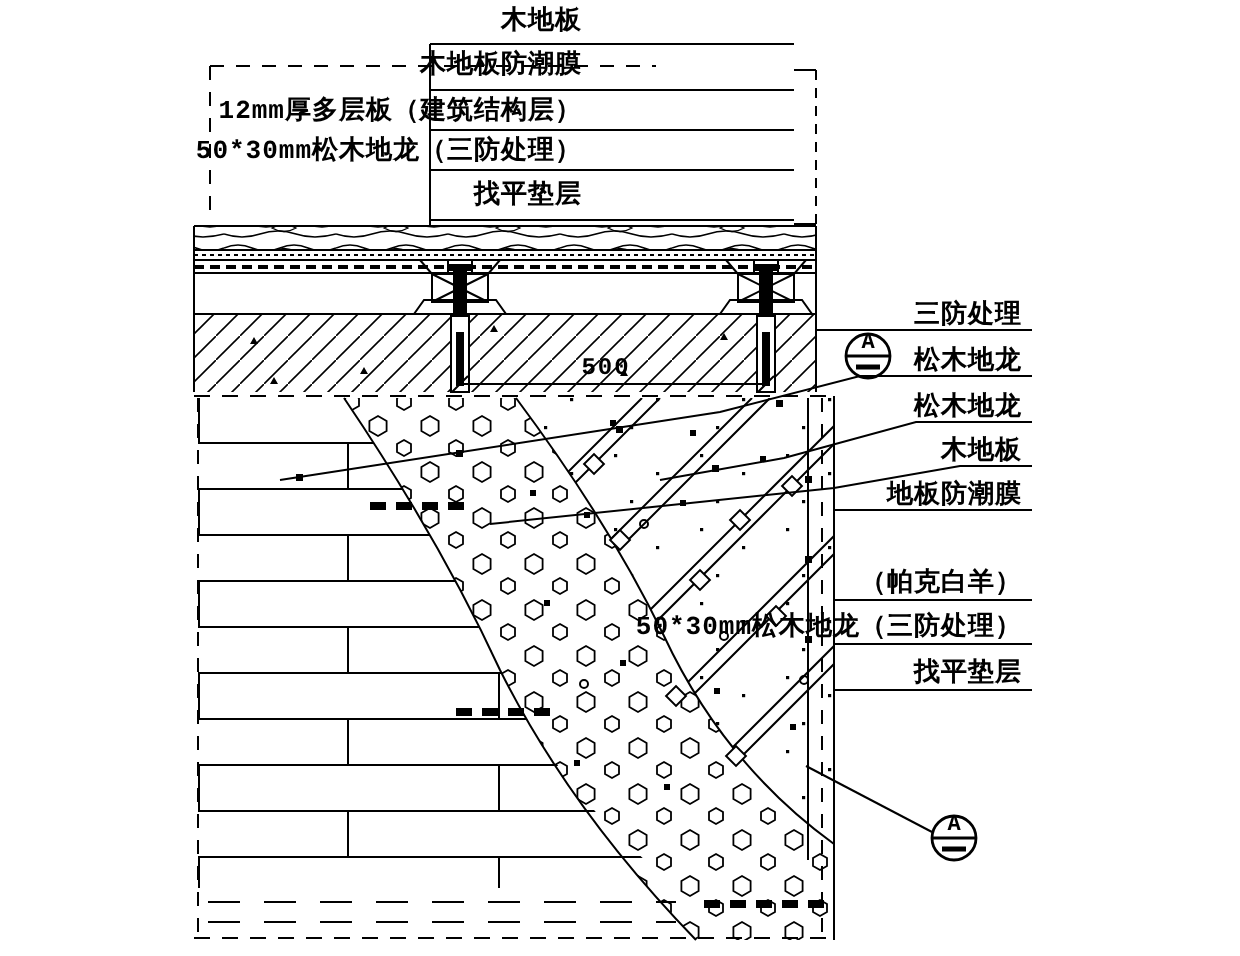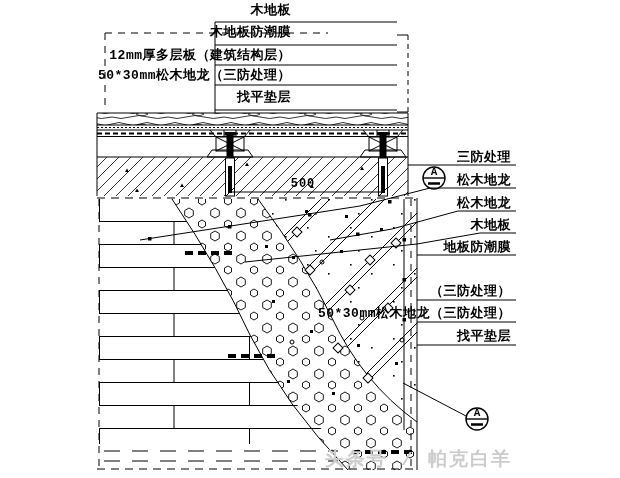--- a/index.html
+++ b/index.html
@@ -186,24 +186,23 @@
 <div class="lbl rt" style="right:225px;top:25px">木地板防潮膜</div>
 <div class="lbl rt" style="right:225px;top:48px">12mm厚多层板（建筑结构层）</div>
 <div class="lbl rt" style="right:225px;top:68px">50*30mm松木地龙（三防处理）</div>
 <div class="lbl rt" style="right:225px;top:90px">找平垫层</div>
 
 <div class="lbl rt" style="right:5px;top:150px">三防处理</div>
 <div class="lbl rt" style="right:5px;top:173px">松木地龙</div>
 <div class="lbl rt" style="right:5px;top:196px">松木地龙</div>
 <div class="lbl rt" style="right:5px;top:218px">木地板</div>
 <div class="lbl rt" style="right:5px;top:240px">地板防潮膜</div>
-<div class="lbl rt" style="right:5px;top:284px">（三防处理）</div>
+<div class="lbl rt" style="right:5px;top:284px">（帕克白羊）</div>
 <div class="lbl rt" style="right:5px;top:306px">50*30mm松木地龙（三防处理）</div>
 <div class="lbl rt" style="right:5px;top:329px">找平垫层</div>
 
 <div class="dim" style="left:288px;top:177px;width:30px;text-align:center">500</div>
 
 <div class="mark" style="left:427px;top:166px">A</div>
 <div class="mark" style="left:470px;top:407px">A</div>
 
-<div class="wm" style="right:4px;top:446px">头条号 / 帕克白羊</div>
 
 </div>
 
 </body></html>

